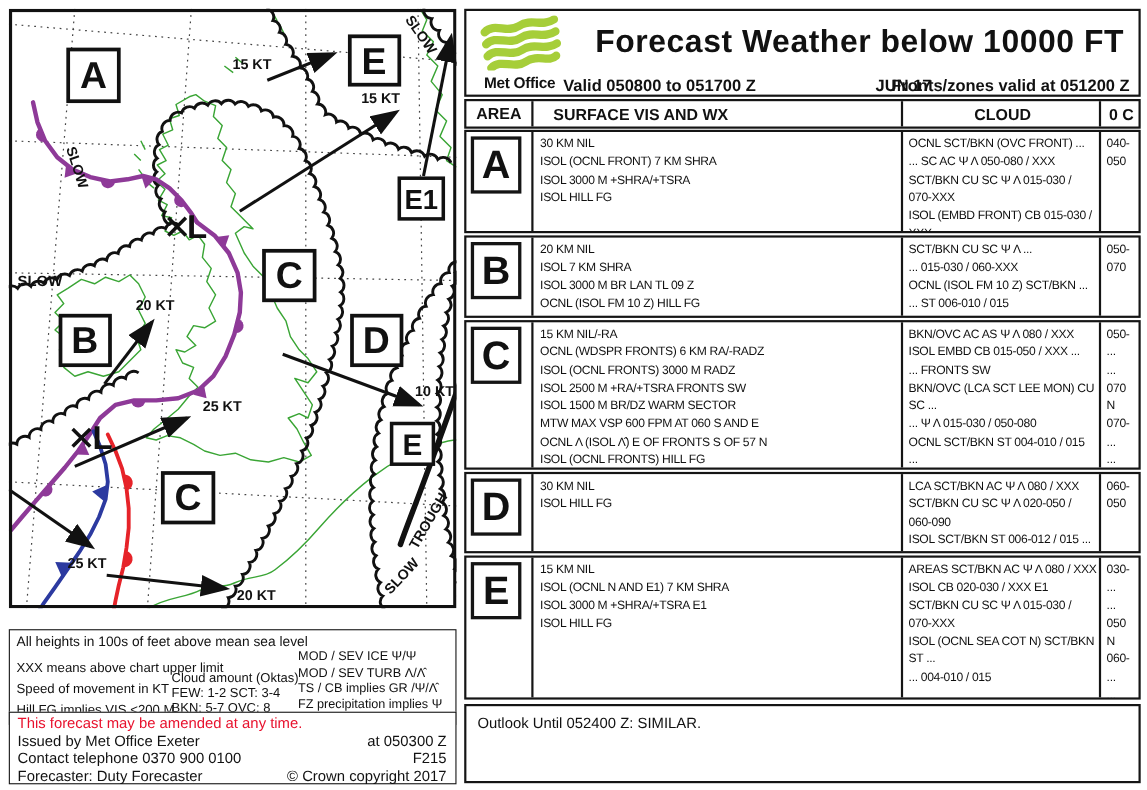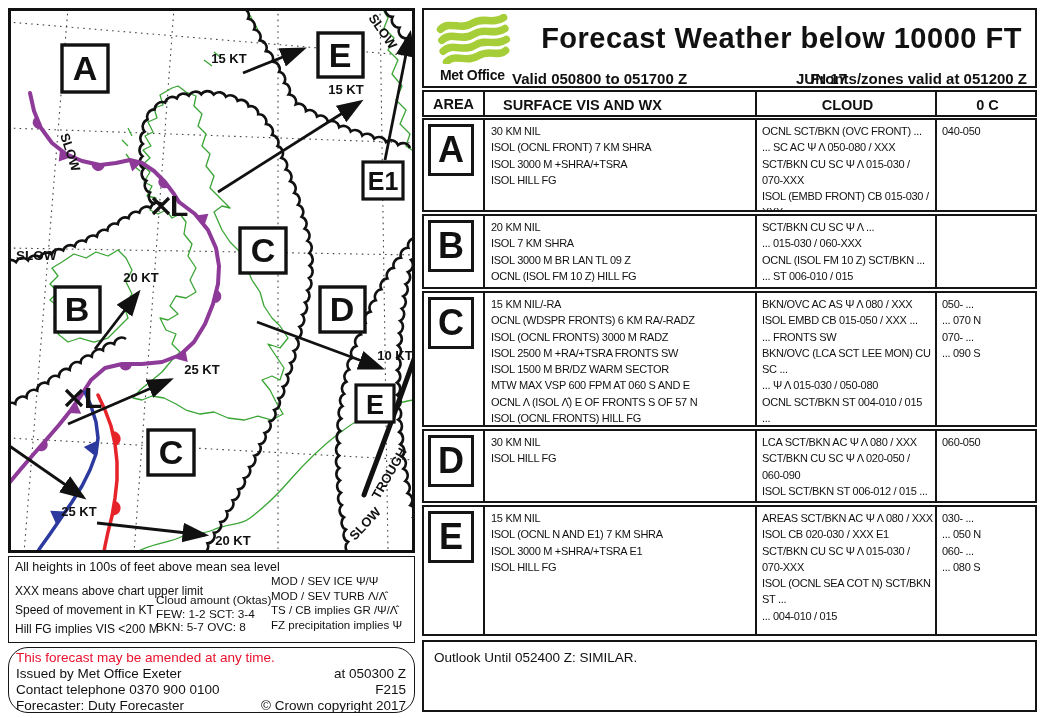--- a/index.html
+++ b/index.html
@@ -11,40 +11,40 @@
   #hdr-title{position:absolute;top:12px;left:110px;right:6px;text-align:center;
              font-size:29px;font-weight:bold;letter-spacing:.5px;}
   .sub{position:absolute;top:60px;font-size:15px;font-weight:bold;white-space:nowrap;}
   #logo-wrap{position:absolute;left:10px;top:4px;width:92px;height:72px;}
   #logo-text{position:absolute;left:6px;top:53px;font-size:14px;font-weight:bold;letter-spacing:-.3px;}
   
   .trow{position:absolute;left:422px;width:615px;display:flex;background:#fff;
         border:2px solid #151515;box-sizing:border-box;}
   .trow>div{box-sizing:border-box;overflow:hidden;}
   .c-area{width:61px;flex:none;border-right:2px solid #151515;position:relative;}
-  .c-surf{width:272px;flex:none;border-right:2px solid #151515;padding:3px 4px 0 6px;}
+  .c-surf{width:336px;flex:none;border-right:2px solid #151515;padding:3px 4px 0 6px;}
   .c-cloud{width:180px;flex:none;border-right:2px solid #151515;padding:3px 2px 0 5px;}
   .c-zero{flex:1;padding:3px 2px 0 5px;}
   .cell-text{white-space:pre-line;font-size:11px;line-height:16.3px;letter-spacing:-.3px;}
   .hdr-cell{font-size:14.5px;font-weight:bold;display:flex;align-items:center;}
   .hdr-area{justify-content:center;}
   .hdr-surf{padding-left:18px;}
   .hdr-center{justify-content:center;text-align:center;}
   .abox{position:absolute;left:4px;top:4px;width:40px;height:46px;border:3px solid #151515;
         display:flex;align-items:center;justify-content:center;
         font-size:36px;font-weight:bold;line-height:1;}
   #outlook{padding:8px 10px;font-size:13.5px;}
   
-  #legend{font-size:12px;}
+  #legend{font-size:12px;margin-top:16px;}
   #legend .l1{position:absolute;left:6px;top:3px;font-size:12.5px;}
   .lg{position:absolute;white-space:pre-line;}
   #lg-left{left:6px;top:25px;line-height:19px;}
   #lg-mid{left:147px;top:37px;line-height:13.5px;font-size:11.8px;}
   #lg-right{left:262px;top:17px;line-height:14.6px;font-size:11.5px;}
-  #footer{font-size:13.5px;border-radius:20px;}
+  #footer{font-size:13.5px;}
   #footer .fr{position:absolute;left:7px;white-space:nowrap;}
   #footer .fright{position:absolute;right:8px;white-space:nowrap;text-align:right;}
   .red{color:#e8112d;}
 </style>
 </head>
 <body>
 
 <div id="map-panel" style="position:absolute;left:8px;top:8px;width:407px;height:545px;">
 <svg id="map" width="407" height="545" viewBox="0 0 407 545" xmlns="http://www.w3.org/2000/svg">
   <defs>
@@ -224,20 +224,21 @@
       <div class="abox">B</div>
     </div>
   <div class="c-surf cell-text">20 KM NIL
 ISOL 7 KM SHRA
 ISOL 3000 M BR LAN TL 09 Z
 OCNL (ISOL FM 10 Z) HILL FG</div>
   <div class="c-cloud cell-text">SCT/BKN CU SC Ψ Λ ...
 ... 015-030 / 060-XXX
 OCNL (ISOL FM 10 Z) SCT/BKN ...
 ... ST 006-010 / 015</div>
+  <div class="c-zero cell-text">050-070</div>
 </div>
 
 <div class="trow" style="top:291px;height:136px;">
   <div class="c-area">
       <div class="abox">C</div>
     </div>
   <div class="c-surf cell-text">15 KM NIL/-RA
 OCNL (WDSPR FRONTS) 6 KM RA/-RADZ
 ISOL (OCNL FRONTS) 3000 M RADZ
 ISOL 2500 M +RA/+TSRA FRONTS SW

